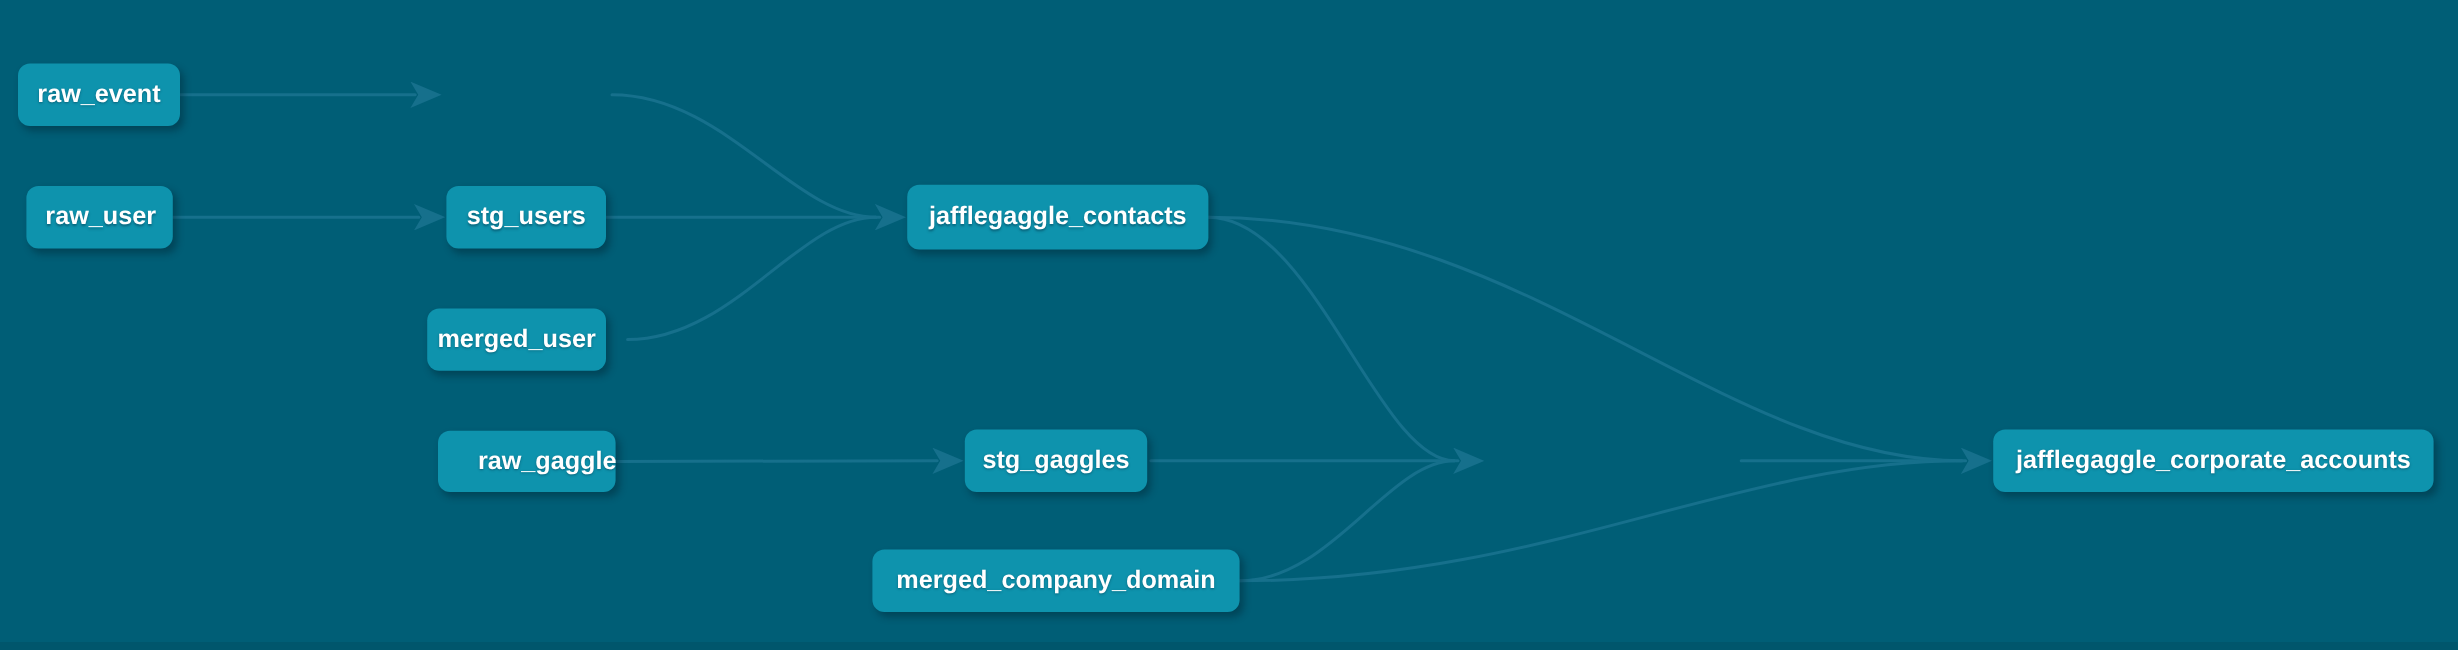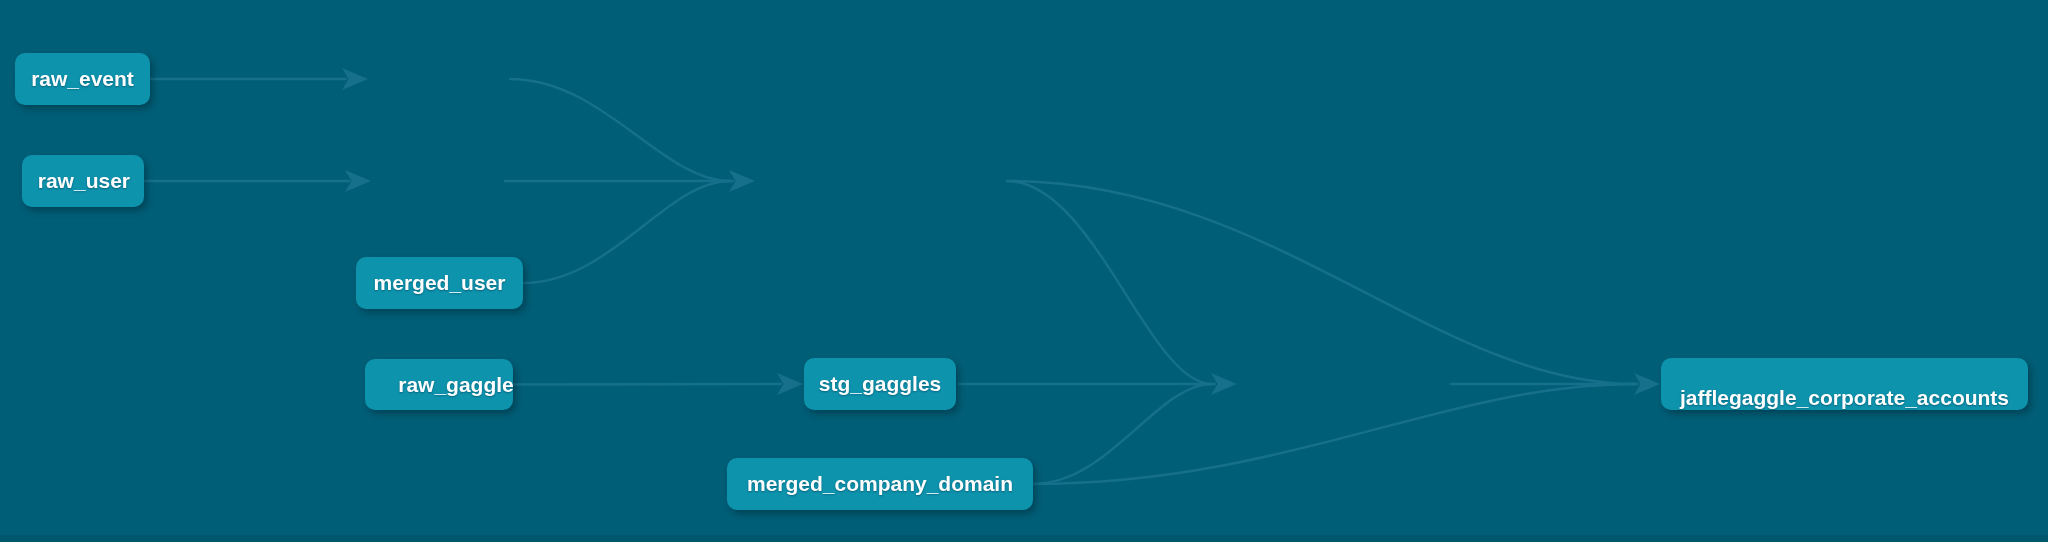--- a/index.html
+++ b/index.html
@@ -71,30 +71,36 @@
         <path class="edge" d="M1033,484 C1287.1,484 1444.4,384 1635,384"></path>
       </g>
   </svg>
   <div id="node-layer">
       <div class="node teal" style="left: 15px; top: 53px; width: 135px; height: 52px;">
         <span class="label">raw_event</span>
       </div>
       <div class="node teal" style="left: 22px; top: 155px; width: 122px; height: 52px; justify-content: flex-end;">
         <span class="label">raw_user</span>
       </div>
-      <div class="node teal" style="left: 356px; top: 257px; width: 167px; height: 52px;">
+      <div class="node teal" style="left: 372px; top: 155px; width: 133px; height: 52px;">
+        <span class="label">stg_users</span>
+      </div>
+      <div class="node teal" style="left: 356px; top: 257px; width: 149px; height: 52px;">
         <span class="label">merged_user</span>
+      </div>
+      <div class="node teal" style="left: 756px; top: 154px; width: 251px; height: 54px;">
+        <span class="label">jafflegaggle_contacts</span>
       </div>
       <div class="node teal" style="left: 365px; top: 359px; width: 148px; height: 51px; padding-left: 48px;">
         <span class="label">raw_gaggle</span>
       </div>
       <div class="node teal" style="left: 804px; top: 358px; width: 152px; height: 52px;">
         <span class="label">stg_gaggles</span>
       </div>
       <div class="node teal" style="left: 727px; top: 458px; width: 306px; height: 52px; align-items: center;">
         <span class="label">merged_company_domain</span>
       </div>
-      <div class="node teal" style="left: 1661px; top: 358px; width: 367px; height: 52px; align-items: flex-end;">
+      <div class="node teal" style="left: 1661px; top: 358px; width: 367px; height: 52px;">
         <span class="label">jafflegaggle_corporate_accounts</span>
       </div>
     </div>
   <div id="bottom-bar"></div>
 </div>
 
 </body></html>

